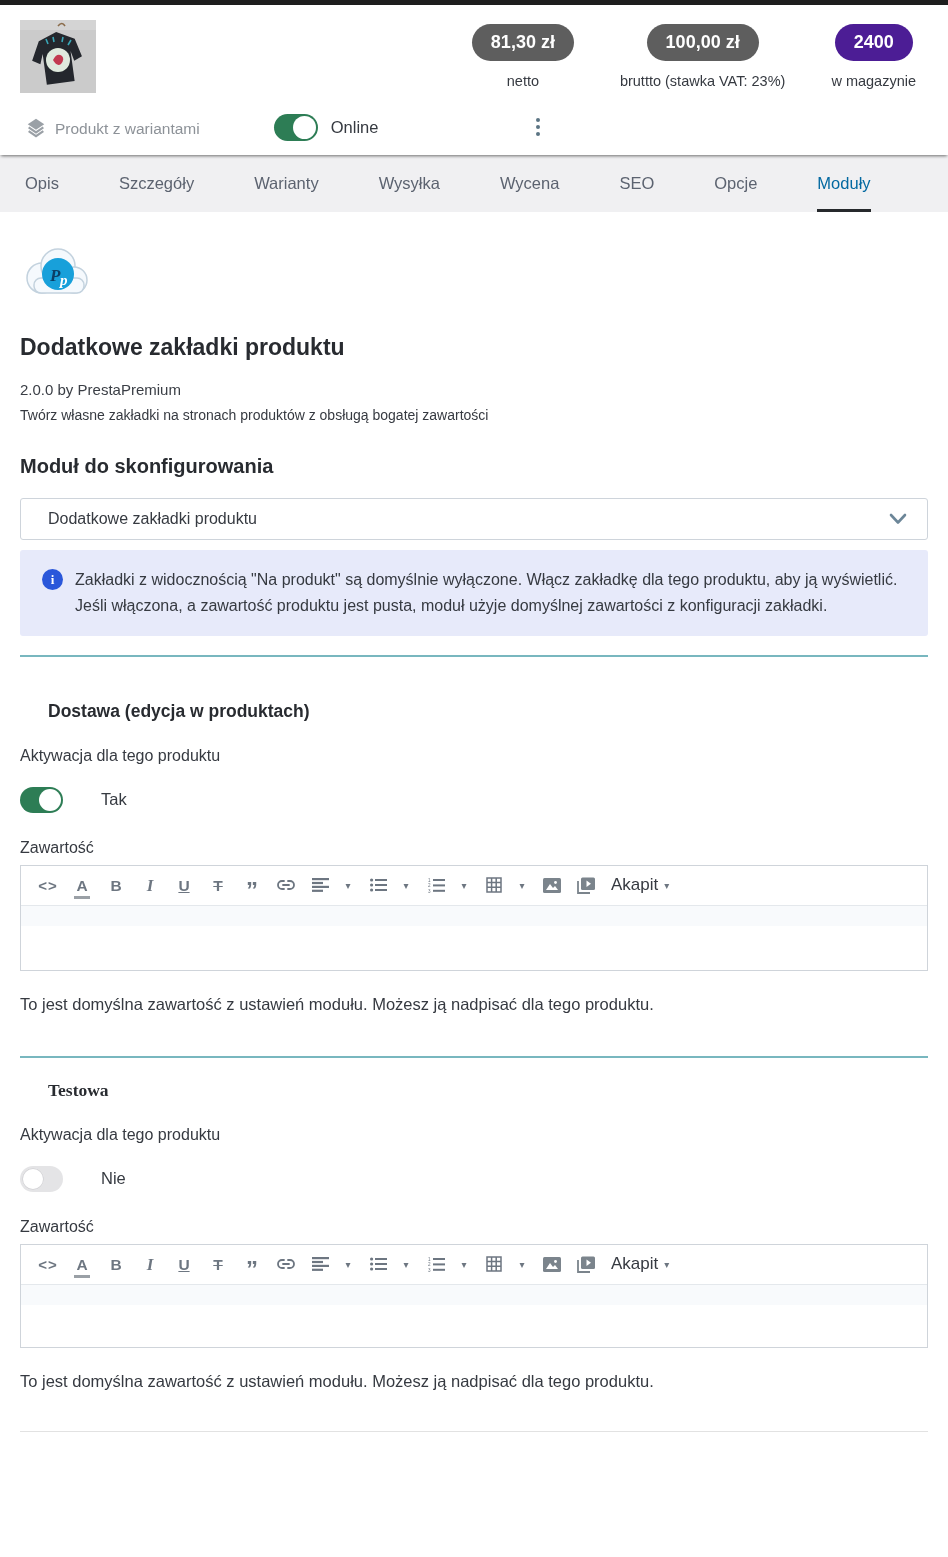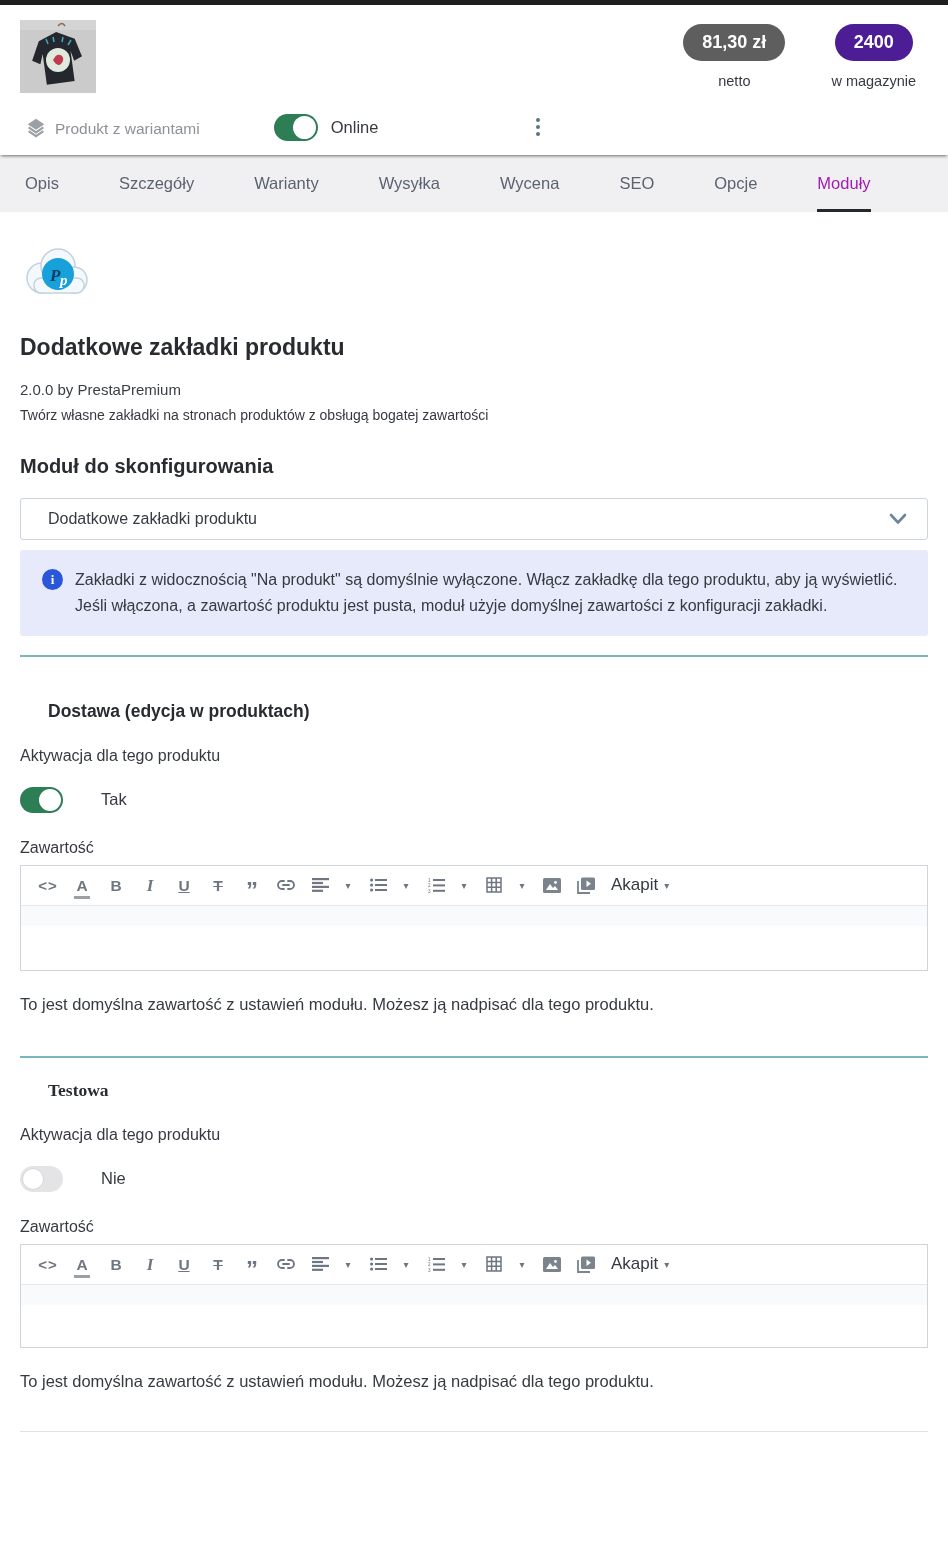--- a/index.html
+++ b/index.html
@@ -44,21 +44,21 @@
   .toggle .knob { position:absolute; top:2px; background:#fff; border-radius:50%; }
   .toggle.big .knob { width:23px; height:23px; }
   .toggle.sm .knob { width:22px; height:22px; }
   .toggle.on .knob { right:2px; }
   .toggle.off .knob { left:2px; box-shadow:0 0 0 1px #d6d6d9 inset; }
 
   
   .tabbar { background:#f0f0f2; height:57px; display:flex; align-items:stretch; padding-left:25px;gap:12px; }
   .tab { display:flex; align-items:center; font-size:16.5px; color:#5c6370;
          border-bottom:3px solid transparent; padding-top:3px; margin-right:48px; cursor:pointer; }
-  .tab.active { border-bottom-color:#26292c; color:#a21caf; }
+  .tab.active { border-bottom-color:#26292c; color:#0369a1; }
 
   
   .content { padding:0 20px; }
   .module-logo { margin-top:30px; width:72px; height:62px; }
   h1.module-title { margin-top:30px; font-size:23px; font-weight:bold; color:#282b30; }
   .version-line { margin-top:20px; font-size:15px; color:#3a3e45; }
   .desc-line { margin-top:9px; font-size:14px; color:#363a41; }
   h2.config-heading { margin-top:32px; font-size:20px; font-weight:bold; color:#282b30; }
 
   .select-box { margin-top:20px; height:42px; border:1px solid #ced4db; border-radius:3px;
@@ -131,20 +131,24 @@
         <path d="M33 40 q4 -8 9 -4 q3 3 -1 8 q-4 3 -8 -4" fill="#c23a50"></path>
         <path d="M28 24 l-2 -5 M34 22 l-1 -5 M42 22 l1 -5 M48 25 l3 -5" stroke="#3aa8b8" stroke-width="1.6" fill="none"></path>
       </svg>
     </div>
     <div class="price-summary">
       <div class="price-block">
         <div class="pill">81,30 zł</div>
         <div class="price-caption">netto</div>
       </div>
       <div class="price-block">
+        <div class="pill">100,00 zł</div>
+        <div class="price-caption">bruttto (stawka VAT: 23%)</div>
+      </div>
+      <div class="price-block">
         <div class="pill green">2400</div>
         <div class="price-caption">w magazynie</div>
       </div>
     </div>
   </div>
   <div class="header-row2">
     <div class="variant">
       <span>
         <svg width="22" height="22" viewBox="0 0 24 24">
           <path d="M12 3 L21 9 L12 15 L3 9 Z" fill="#9aa0a6"></path>

